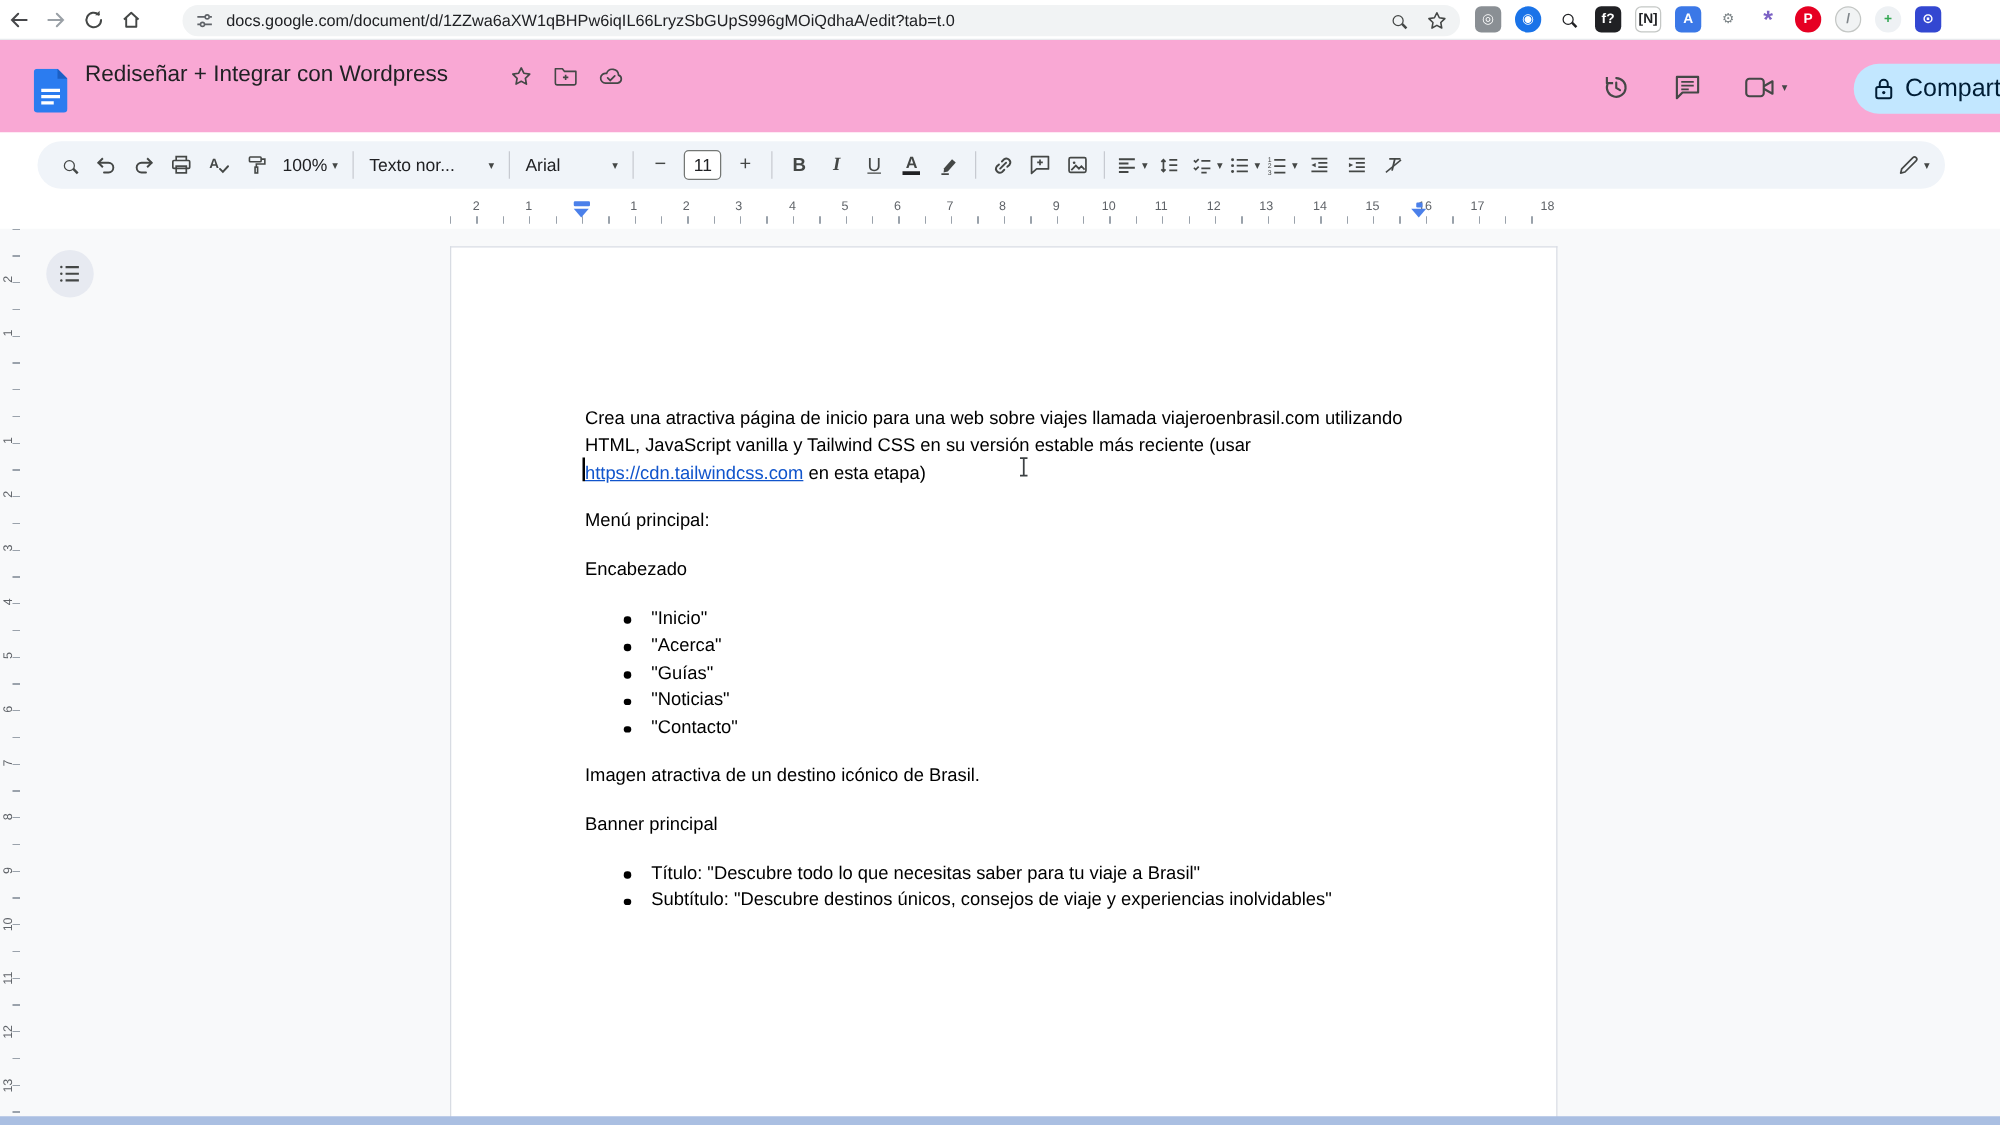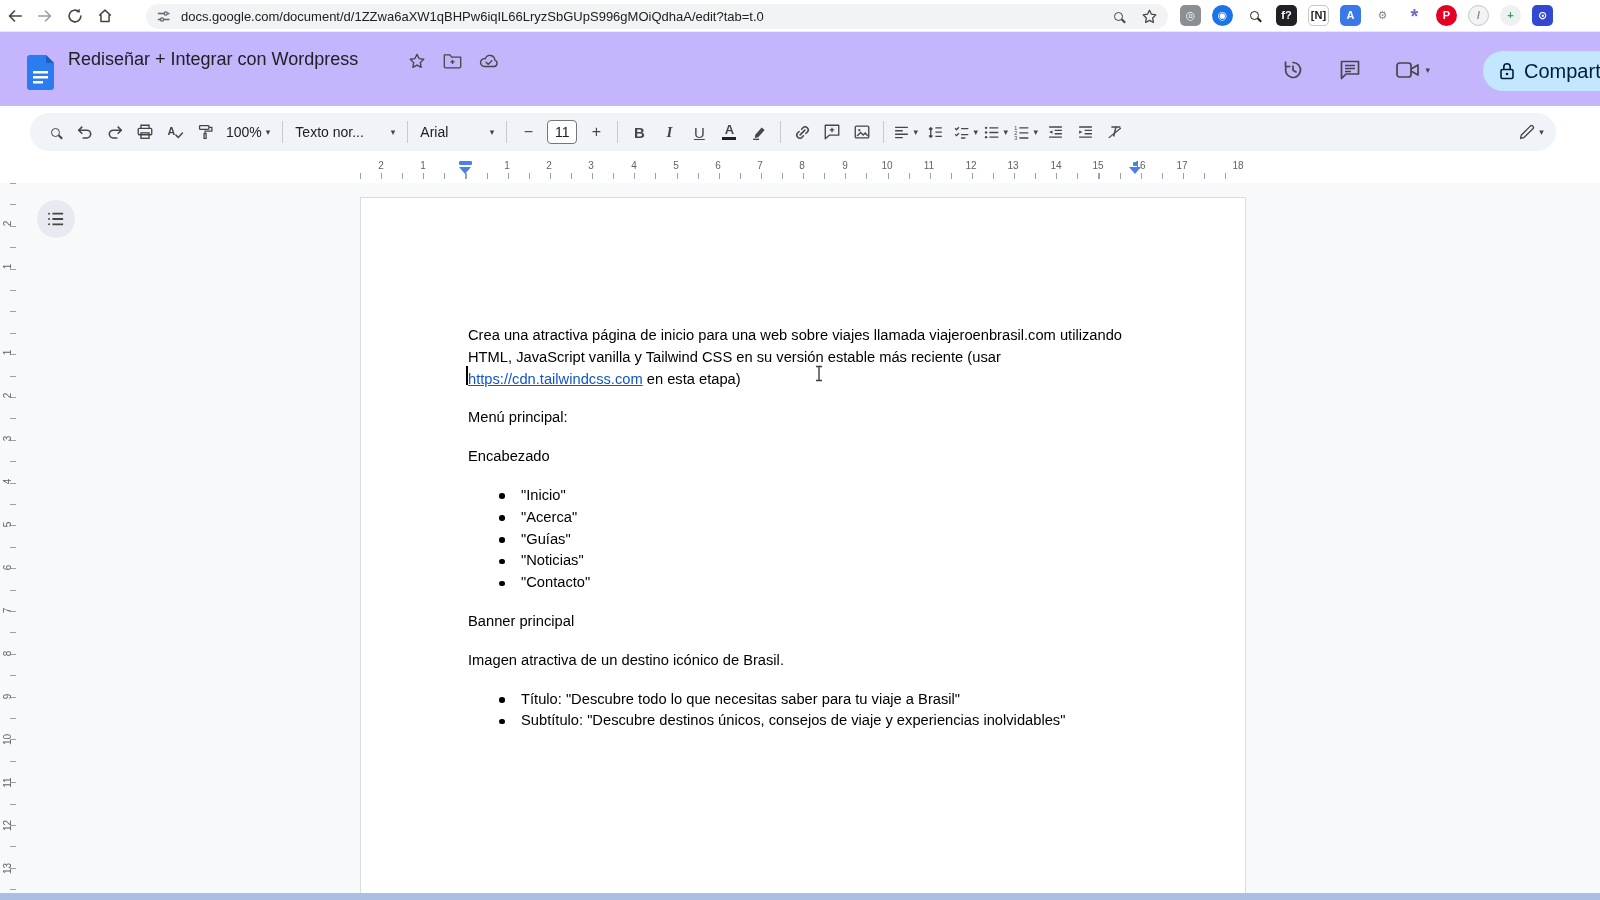--- a/index.html
+++ b/index.html
@@ -19,21 +19,21 @@
   .mag { position:relative; width:9px; height:9px; border:1.7px solid currentColor; border-radius:50%; display:inline-block; }
   .mag::after { content:''; position:absolute; width:5px; height:1.7px; background:currentColor;
     right:-4px; bottom:-2px; transform:rotate(45deg); }
   #ext-row { position:absolute; left:1180px; top:5px; display:flex; gap:11px; align-items:center; }
   .ext-icon { width:21px; height:21px; display:flex; align-items:center; justify-content:center;
     font-size:11px; font-weight:700; line-height:1; }
   .ext-square { border-radius:5px; }
   .ext-circle { border-radius:50%; }
 
   
-  #docs-header { position:absolute; left:0; top:32px; width:1600px; height:74px; background:#c4b5fd; }
+  #docs-header { position:absolute; left:0; top:32px; width:1600px; height:74px; background:#f9a8d4; }
   #docs-logo { position:absolute; left:27px; top:23px; }
   #doc-title { position:absolute; left:68px; top:17px; font-size:18px; color:#202124; }
   #title-icons { position:absolute; left:408px; top:20px; display:flex; gap:17px; color:#444746; }
   #menu-row { position:absolute; left:66px; top:44px; display:flex; }
   .menu-item { font-size:15px; color:#202124; padding:2px 7px; border-radius:4px; }
   #header-right { position:absolute; right:170px; top:26px; display:flex; gap:33px; align-items:center; color:#444746; }
   #share-btn { position:absolute; left:1483px; top:19px; width:150px; height:40px; background:#c2e7ff;
     border-radius:20px; display:flex; align-items:center; padding-left:16px; gap:9px; }
   #share-label { font-size:20px; font-weight:500; color:#001d35; }
 
@@ -423,22 +423,22 @@
         <div class="doc-p"><span class="b">Crea una atractiva página de inicio para una web sobre viajes llamada viajeroenbrasil.com utilizando HTML, JavaScript vanilla y Tailwind CSS</span><span> en su versión estable más reciente (usar </span><a href="#" class="doc-link">https://cdn.tailwindcss.com</a><span> en esta etapa)</span></div>
         <div class="doc-p"><span class="b">Menú principal:</span></div>
         <div class="doc-p"><span class="b">Encabezado</span></div>
         <ul class="doc-ul">
           <li>"Inicio"</li>
           <li>"Acerca"</li>
           <li>"Guías"</li>
           <li>"Noticias"</li>
           <li>"Contacto"</li>
         </ul>
+        <div class="doc-p"><span class="b">Imagen atractiva de un destino icónico de Brasil.</span></div>
         <div class="doc-p"><span class="b">Banner principal</span></div>
-        <div class="doc-p"><span class="b">Imagen atractiva de un destino icónico de Brasil.</span></div>
         <ul class="doc-ul">
           <li>Título: "Descubre todo lo que necesitas saber para tu viaje a Brasil"</li>
           <li>Subtítulo: "Descubre destinos únicos, consejos de viaje y experiencias inolvidables"</li>
         </ul>
       </div>
   </div>
 </div>
 
 <div id="text-caret"></div>
 <div id="mouse-ibeam">

